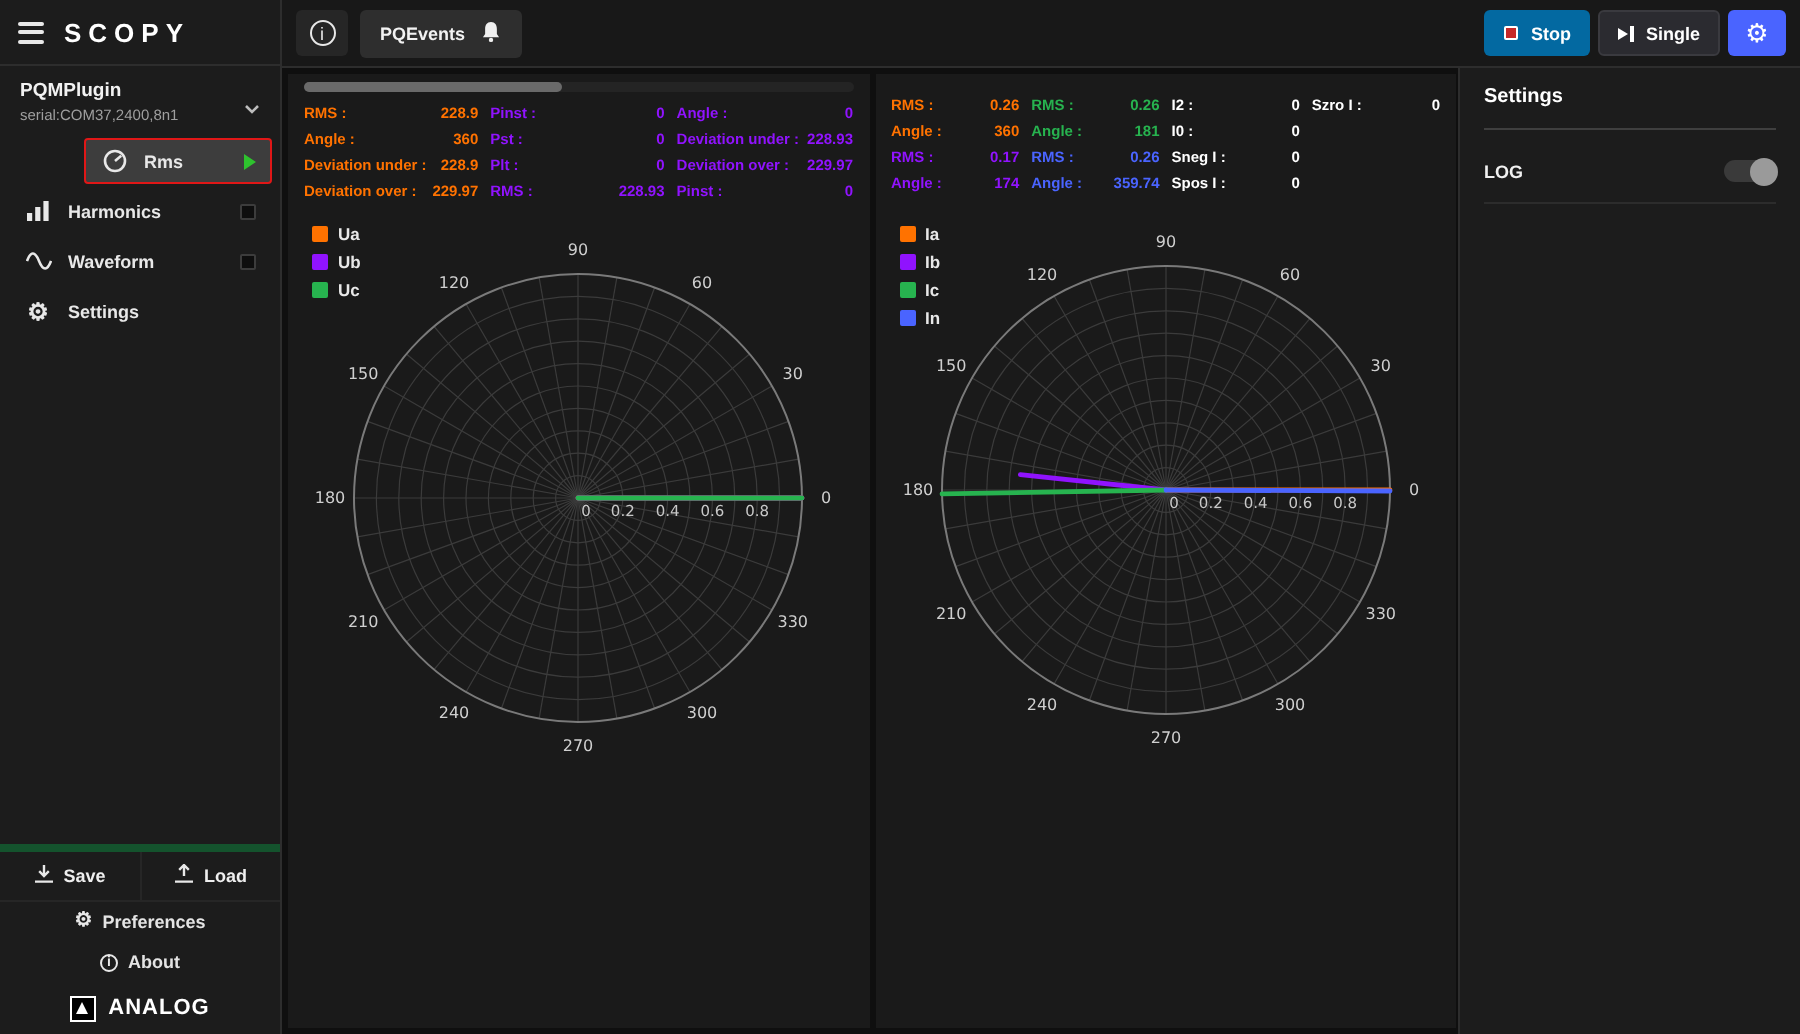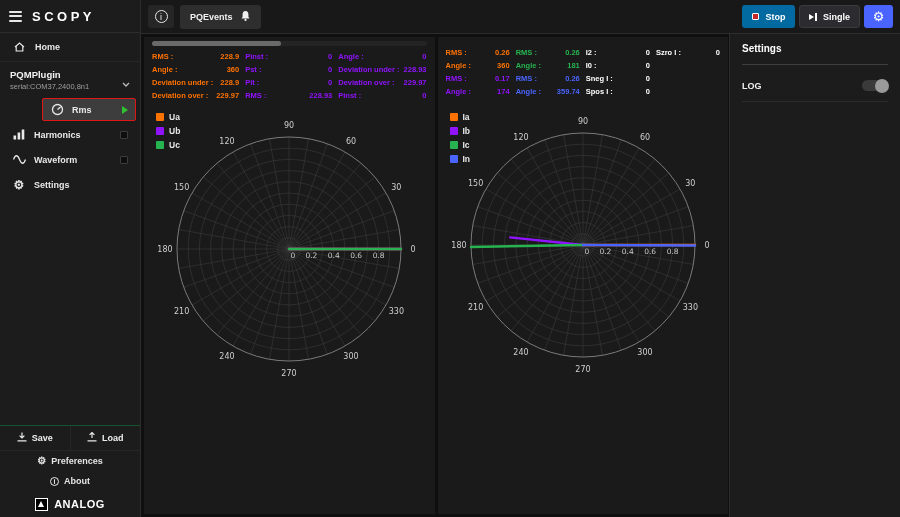--- a/index.html
+++ b/index.html
@@ -24,21 +24,21 @@
   .tool-item{height:23px;display:flex;align-items:center;gap:8px;padding:0 7px;margin:1px 4px;
     font-size:9px;font-weight:bold;color:#e8e8e8;border:1.5px solid transparent;border-radius:2px;cursor:pointer;}
   .tool-item.active{background:#3d3d3d;margin-left:42px;}
   .tool-icon{width:14px;display:flex;justify-content:center;align-items:center;}
   .gear-glyph{font-size:12px;color:#e8e8e8;line-height:1;}
   .gear-glyph.small{font-size:10px;}
   .run-play{margin-left:auto;width:0;height:0;border-top:4px solid transparent;
     border-bottom:4px solid transparent;border-left:6.5px solid #2ec22e;}
   .run-square{margin-left:auto;width:8px;height:8px;background:#0e0e0e;border:1px solid #3c3c3c;border-radius:1px;}
   .sb-spacer{flex:1;}
-  .sb-footer{border-top:1px solid #14532d;}
+  .sb-footer{border-top:4px solid #14532d;}
   .saveload{display:flex;height:25px;border-bottom:1px solid #262626;}
   .saveload .sl-btn{flex:1;display:flex;align-items:center;justify-content:center;gap:5px;
     font-size:9px;font-weight:bold;cursor:pointer;}
   .saveload .sl-btn + .sl-btn{border-left:1px solid #262626;}
   .footer-item{height:20px;display:flex;align-items:center;justify-content:center;gap:5px;
     font-size:9px;font-weight:bold;color:#e4e4e4;cursor:pointer;}
   .about-glyph{width:9px;height:9px;border:1px solid #e8e8e8;border-radius:50%;font-size:7px;
     display:flex;align-items:center;justify-content:center;color:#e8e8e8;}
   .brand{height:26px;display:flex;align-items:center;justify-content:center;gap:6px;
     font-size:11px;font-weight:bold;letter-spacing:.5px;color:#fff;}
@@ -100,28 +100,20 @@
   <aside class="sidebar">
     <div class="sb-header">
       <div class="hamburger">
           <span></span>
           <span></span>
           <span></span>
         </div>
       <div class="logo">SCOPY</div>
     </div>
 
-    <div class="nav-item">
-      <span class="tool-icon">
-        <svg width="11" height="10" viewBox="0 0 11 10">
-            <path d="M1 5 L5.5 1 L10 5 M2.2 4.5 V9 H8.8 V4.5" fill="none" stroke="#e8e8e8" stroke-width="1.2"></path>
-          </svg>
-      </span>
-      <span>Home</span>
-    </div>
 
     <div class="plugin-head">
       <div class="plugin-name">PQMPlugin</div>
       <div class="plugin-sub">serial:COM37,2400,8n1</div>
       <span class="chevron">
         <svg width="8" height="5" viewBox="0 0 8 5">
             <path d="M1 1 L4 4 L7 1" fill="none" stroke="#bdbdbd" stroke-width="1.3"></path>
           </svg>
       </span>
     </div>

